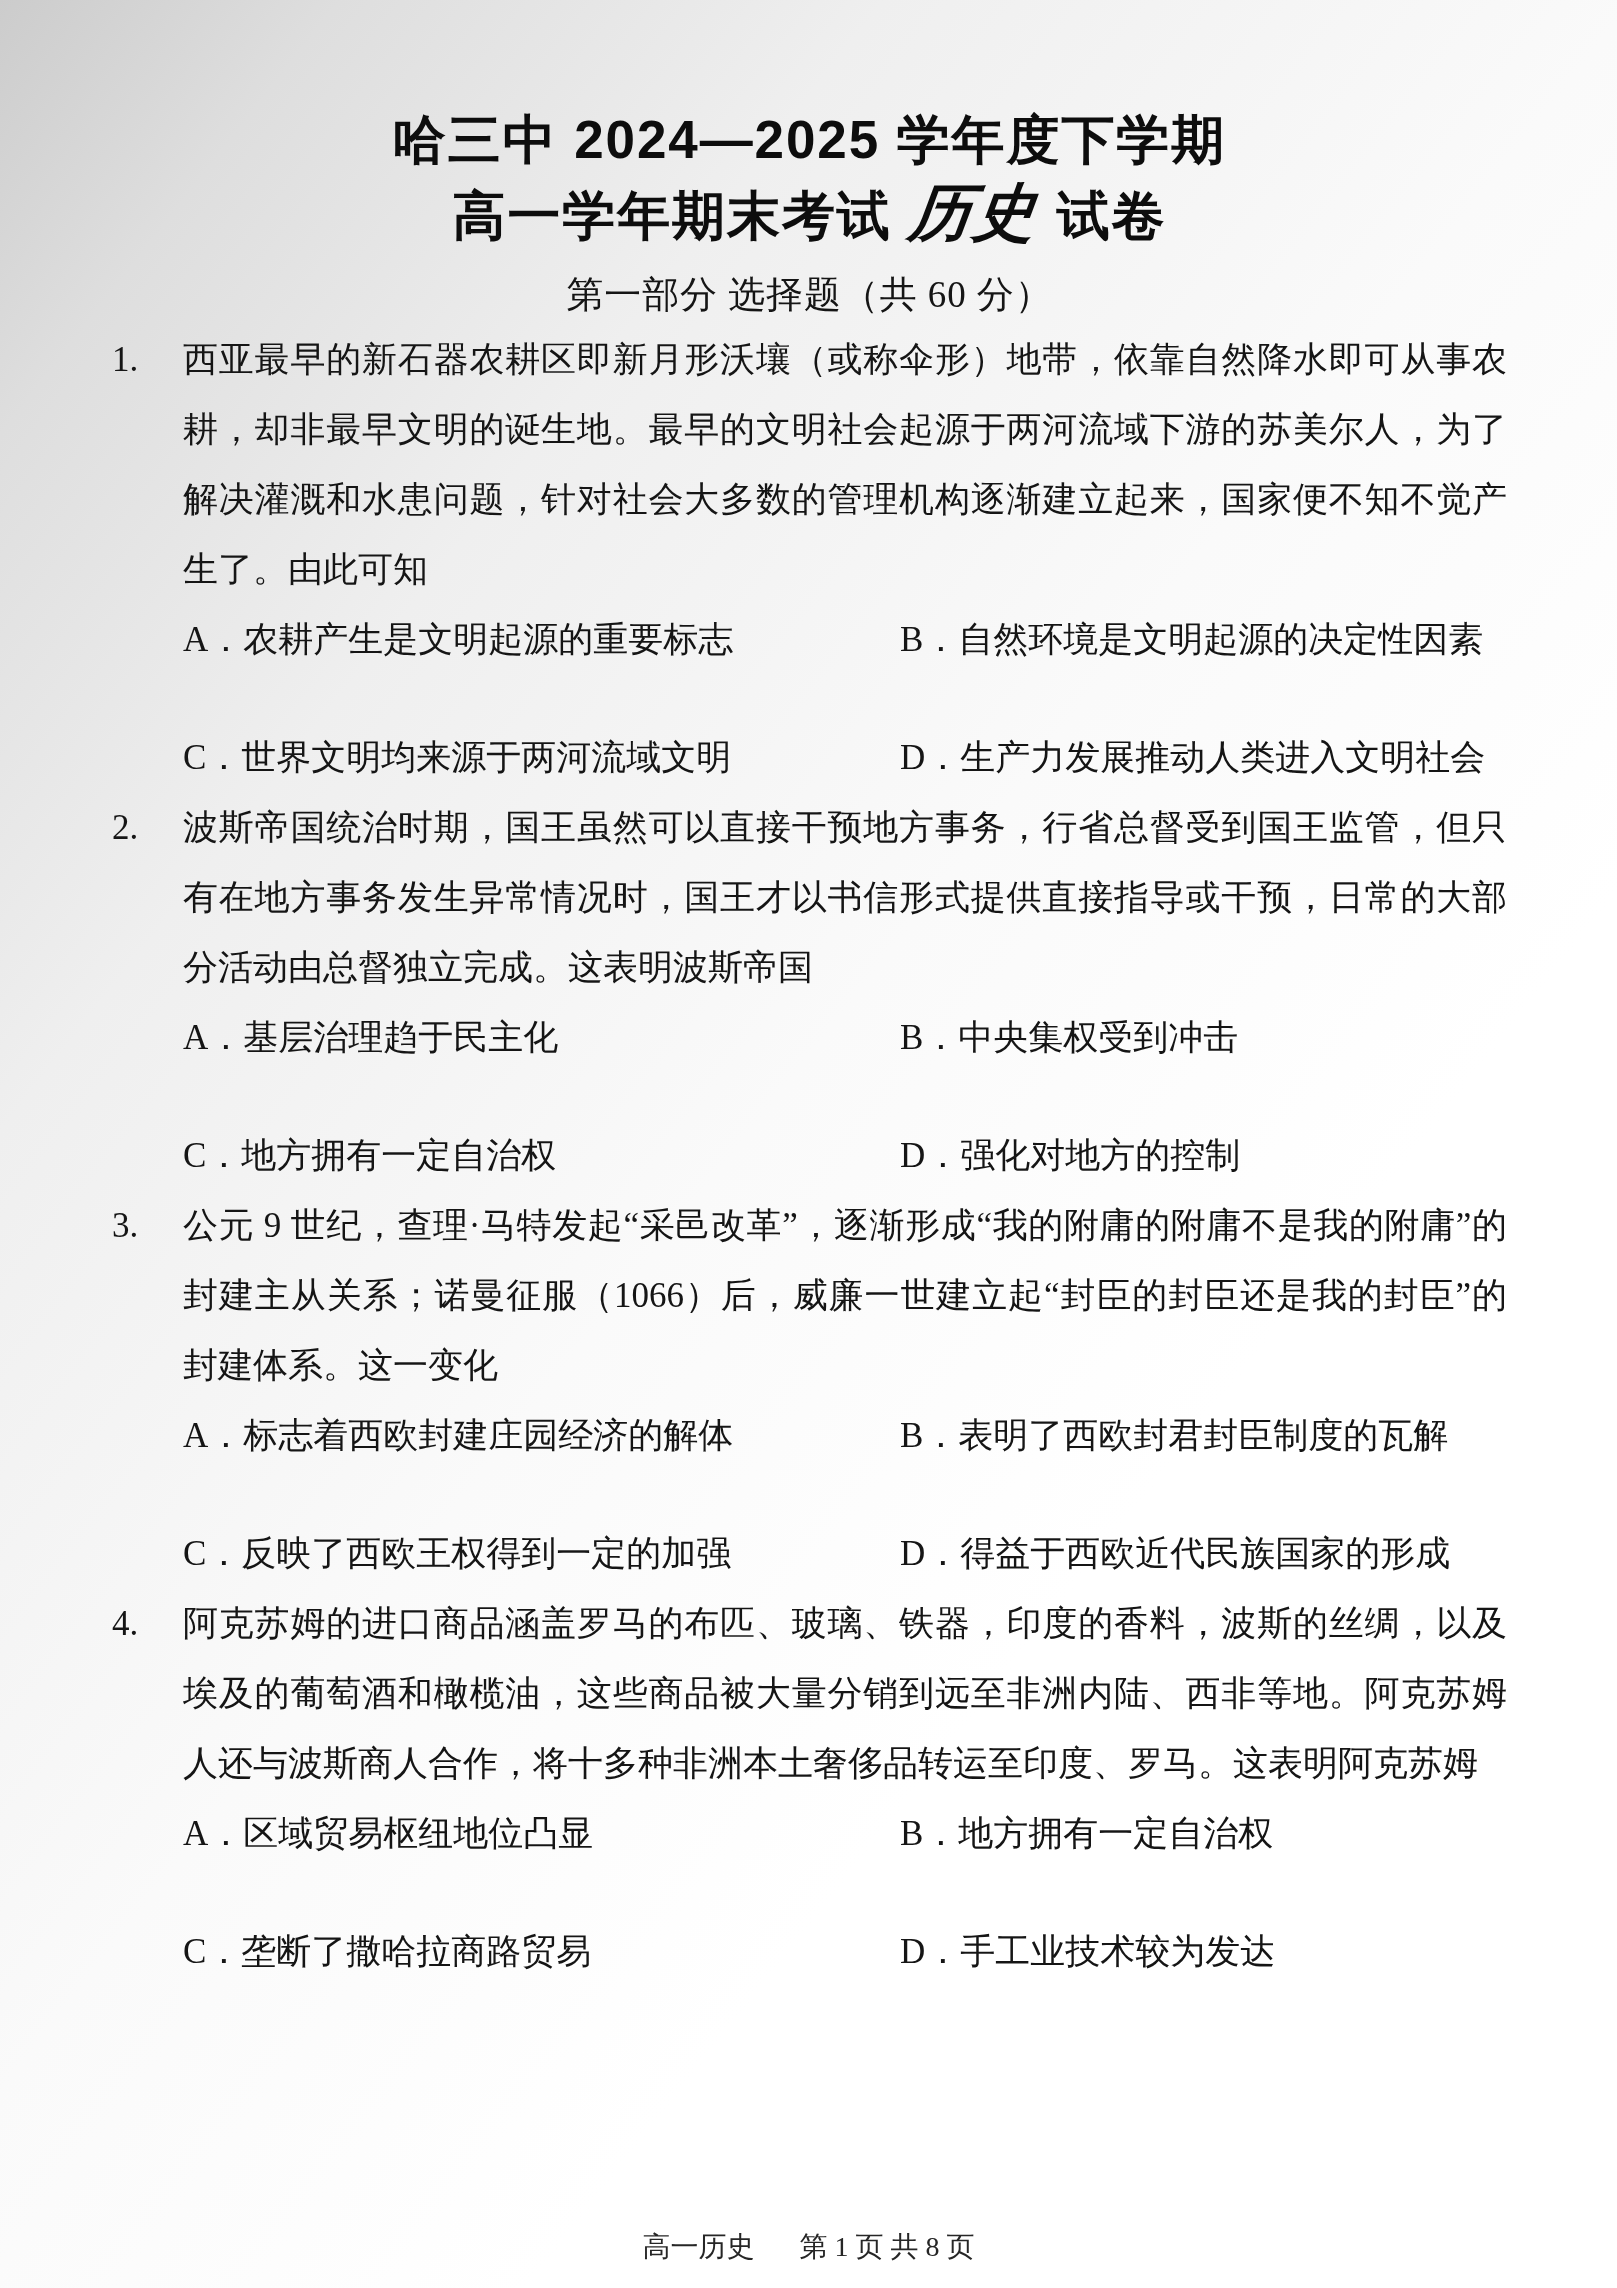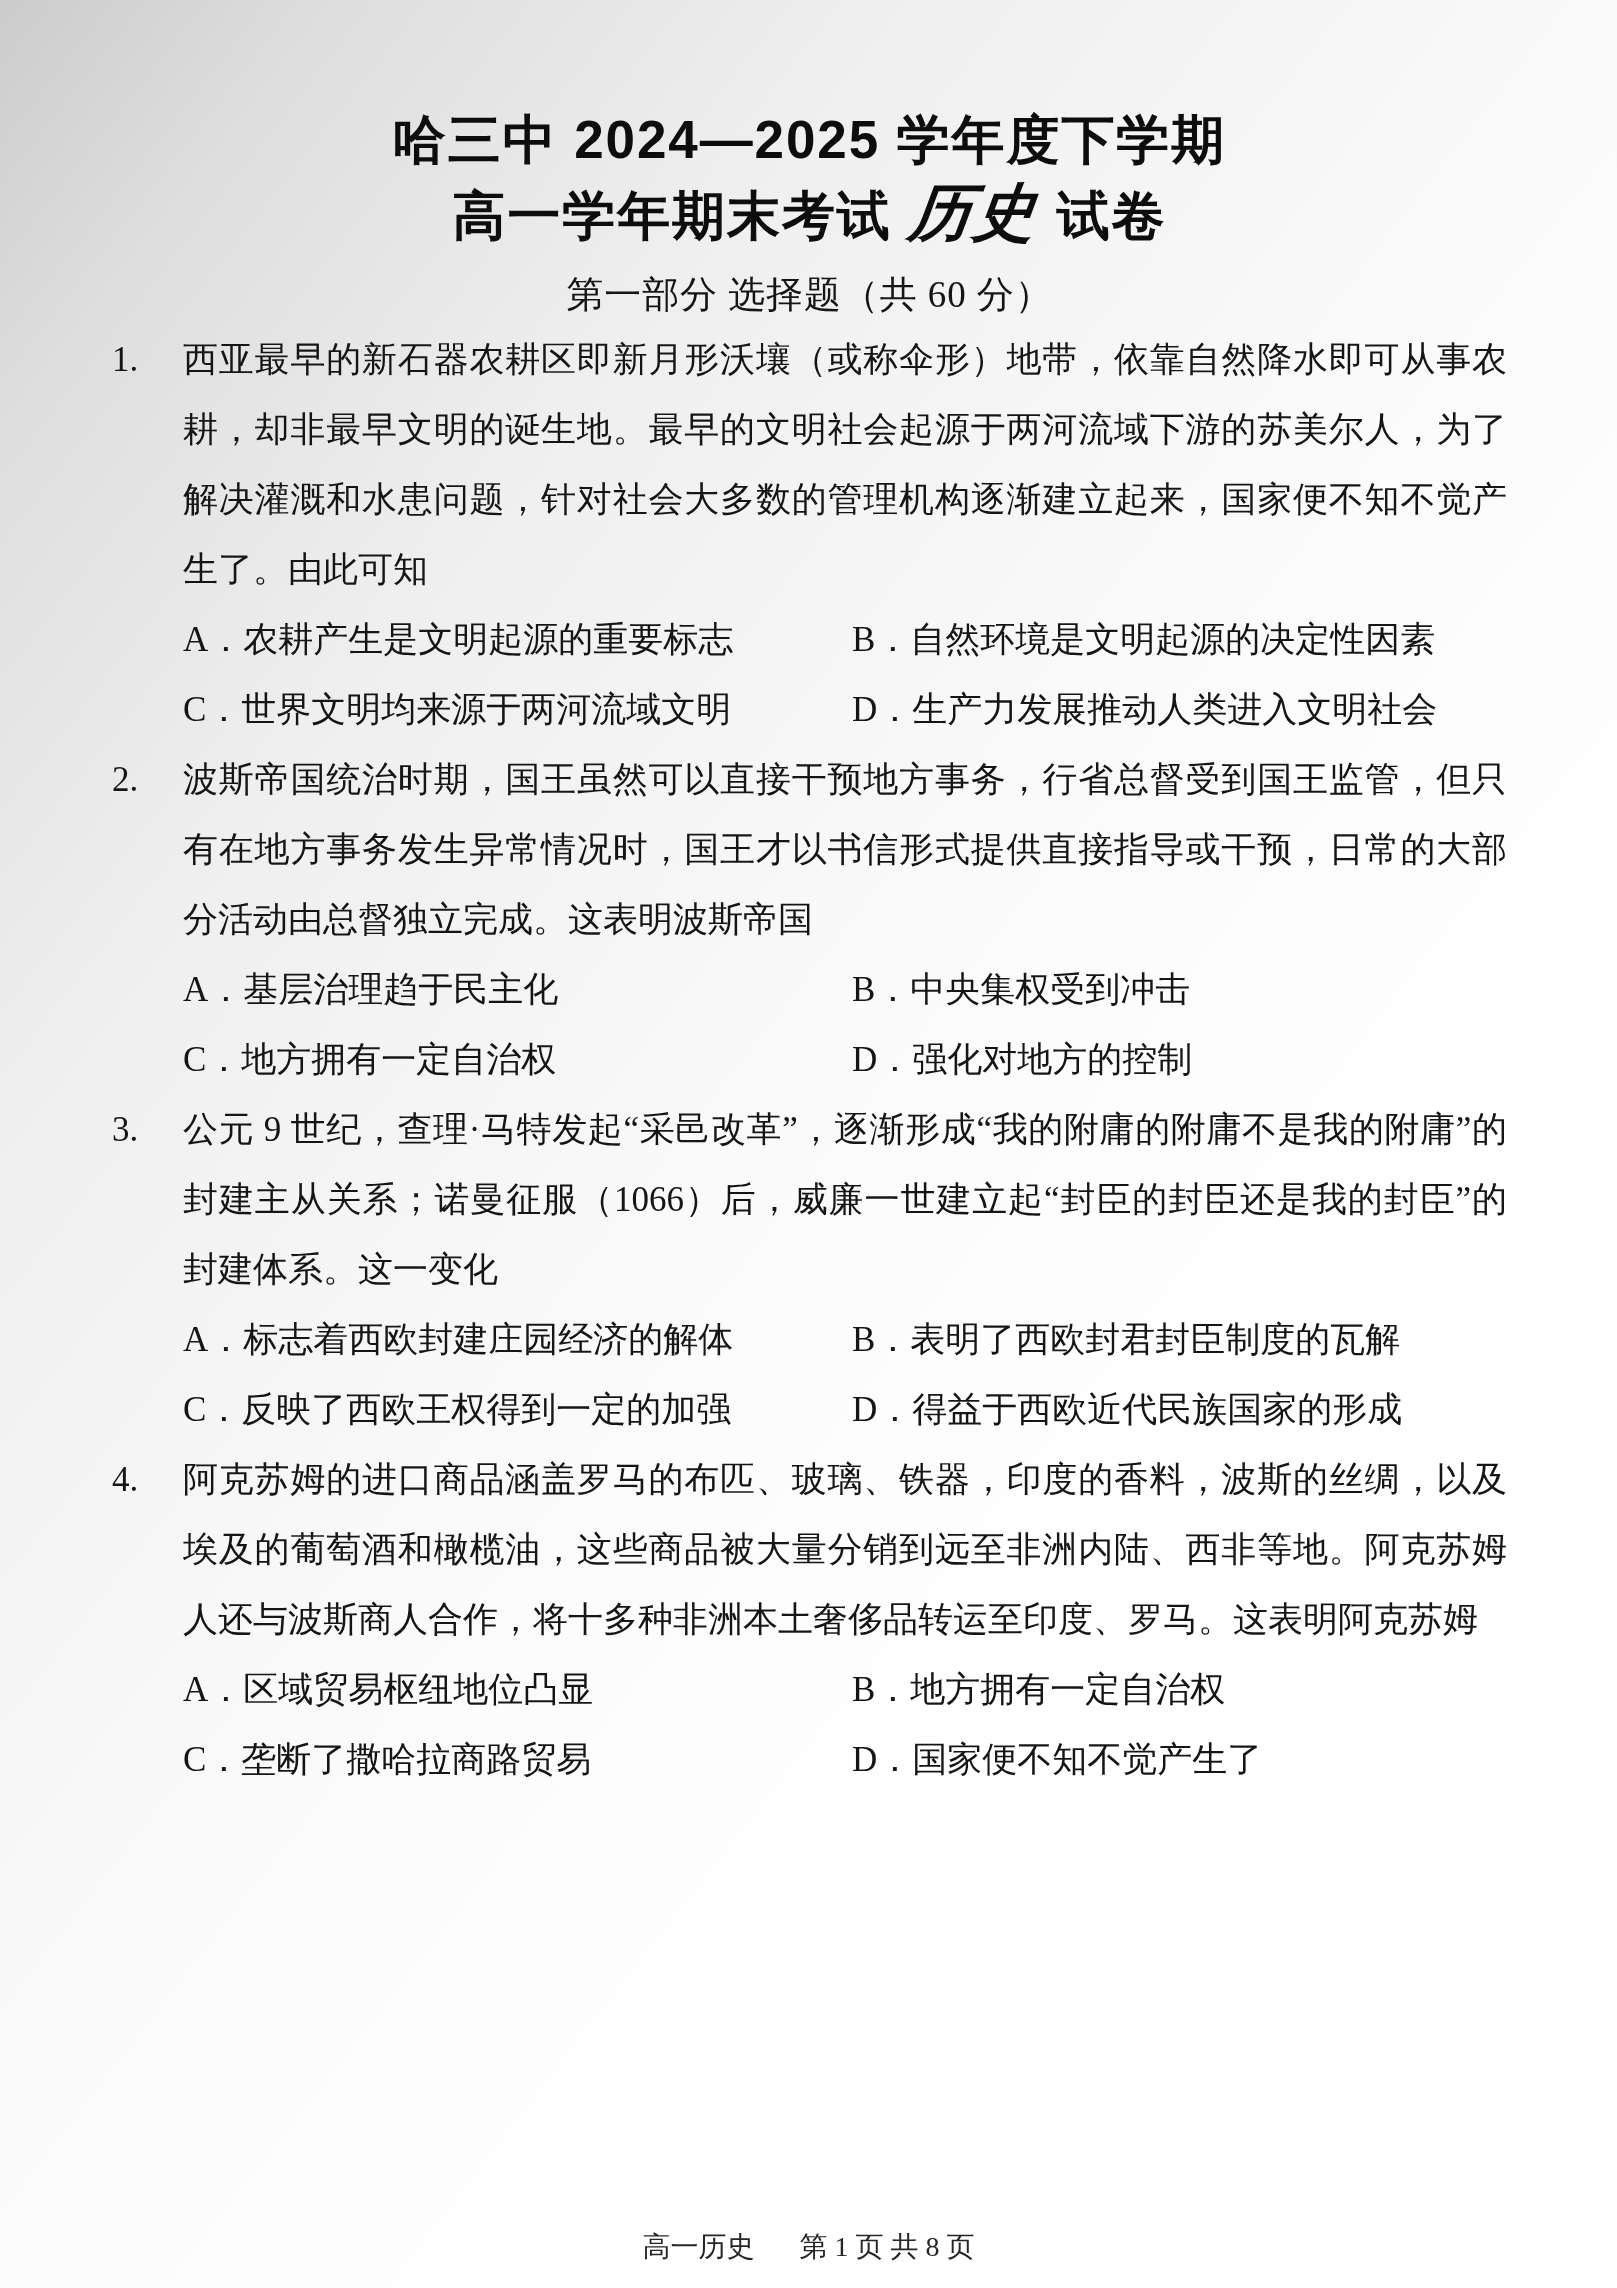--- a/index.html
+++ b/index.html
@@ -74,20 +74,21 @@
     text-align: justify;
     text-justify: inter-ideograph;
   }
 
   .opt-grid {
     margin-left: 71px;
     display: grid;
     grid-template-columns: 669px auto;
     font-size: 35px;
     line-height: 70px;
+    gap: 48px;
   }
 
   .opt { white-space: nowrap; }
 
   .footer {
     position: absolute;
     left: 0; right: 0;
     bottom: 24px;
     display: flex;
     justify-content: center;
@@ -150,21 +151,21 @@
 
   <div class="question">
     <div class="q-row">
       <span class="q-num">4.</span>
       <div class="q-stem">阿克苏姆的进口商品涵盖罗马的布匹、玻璃、铁器，印度的香料，波斯的丝绸，以及埃及的葡萄酒和橄榄油，这些商品被大量分销到远至非洲内陆、西非等地。阿克苏姆人还与波斯商人合作，将十多种非洲本土奢侈品转运至印度、罗马。这表明阿克苏姆</div>
     </div>
     <div class="opt-grid">
       <span class="opt">A．区域贸易枢纽地位凸显</span>
       <span class="opt">B．地方拥有一定自治权</span>
       <span class="opt">C．垄断了撒哈拉商路贸易</span>
-      <span class="opt">D．国家便不知不觉产生了</span>
+      <span class="opt">D．手工业技术较为发达</span>
     </div>
   </div>
 
   <div class="footer">
     <span>高一历史</span>
     <span>第 1 页 共 8 页</span>
   </div>
 
 </div>
 

